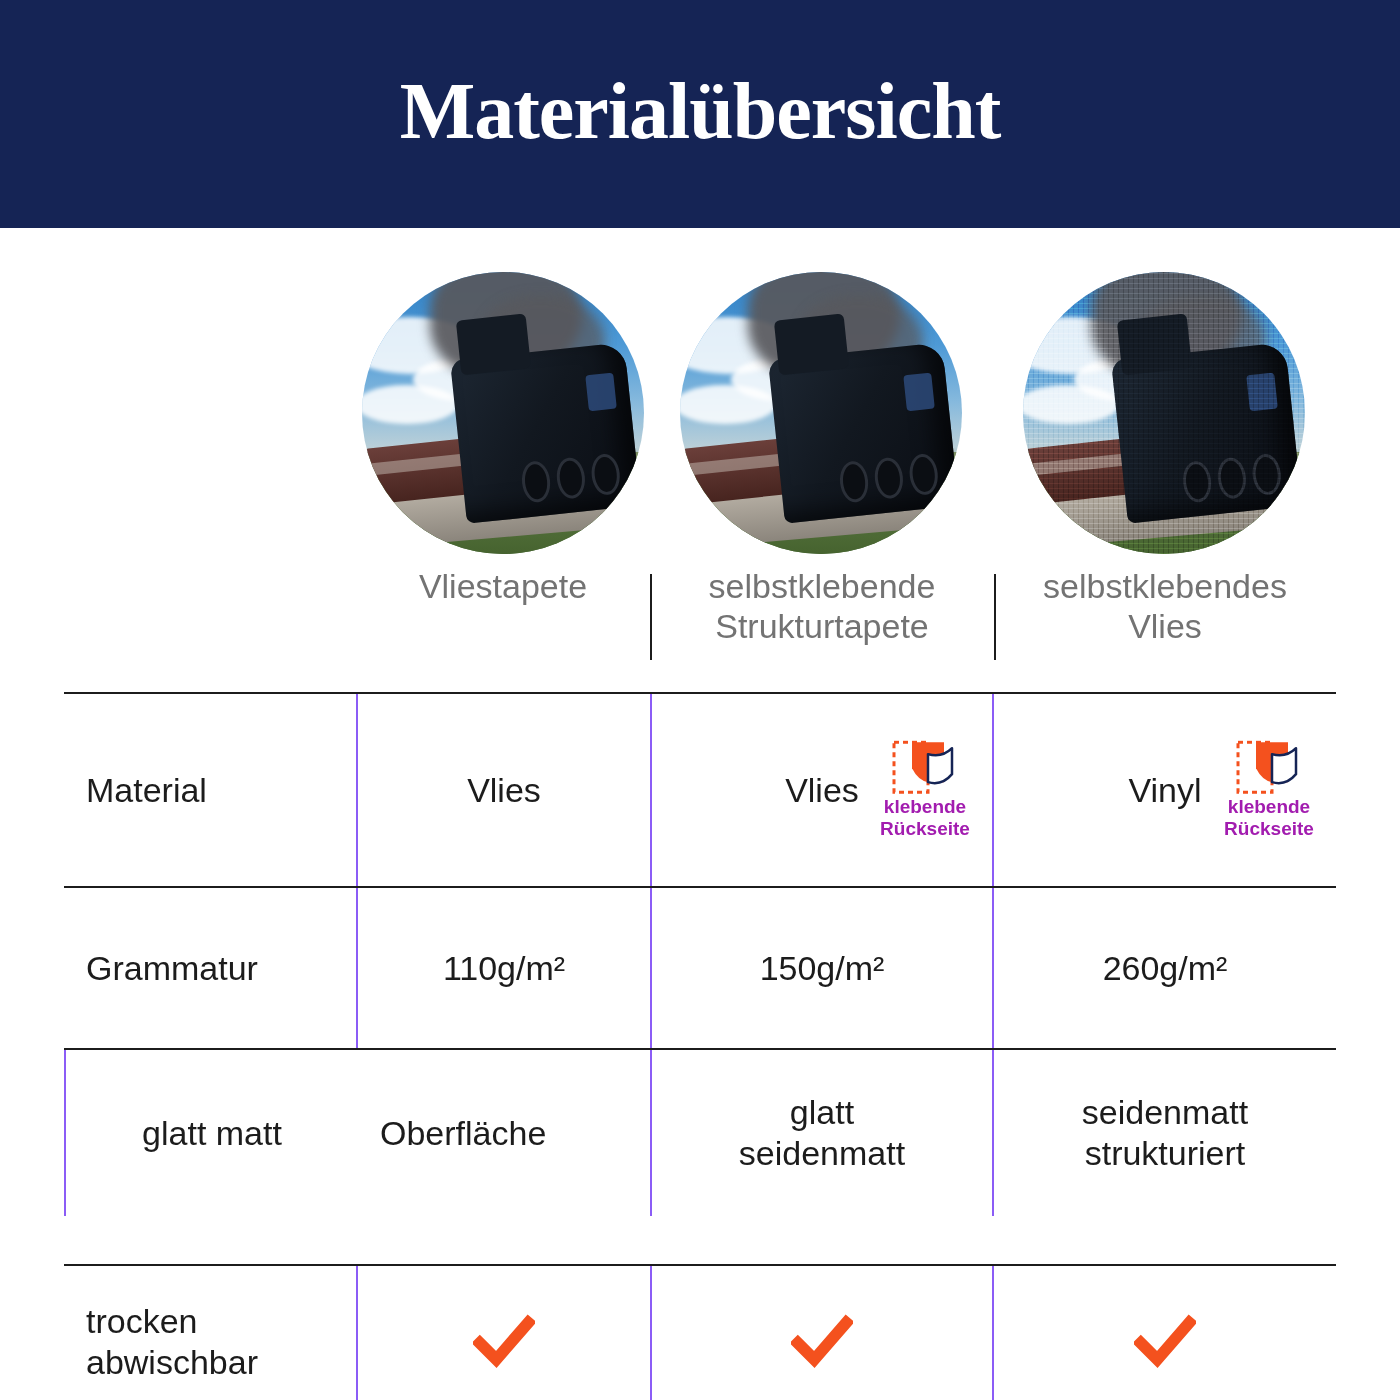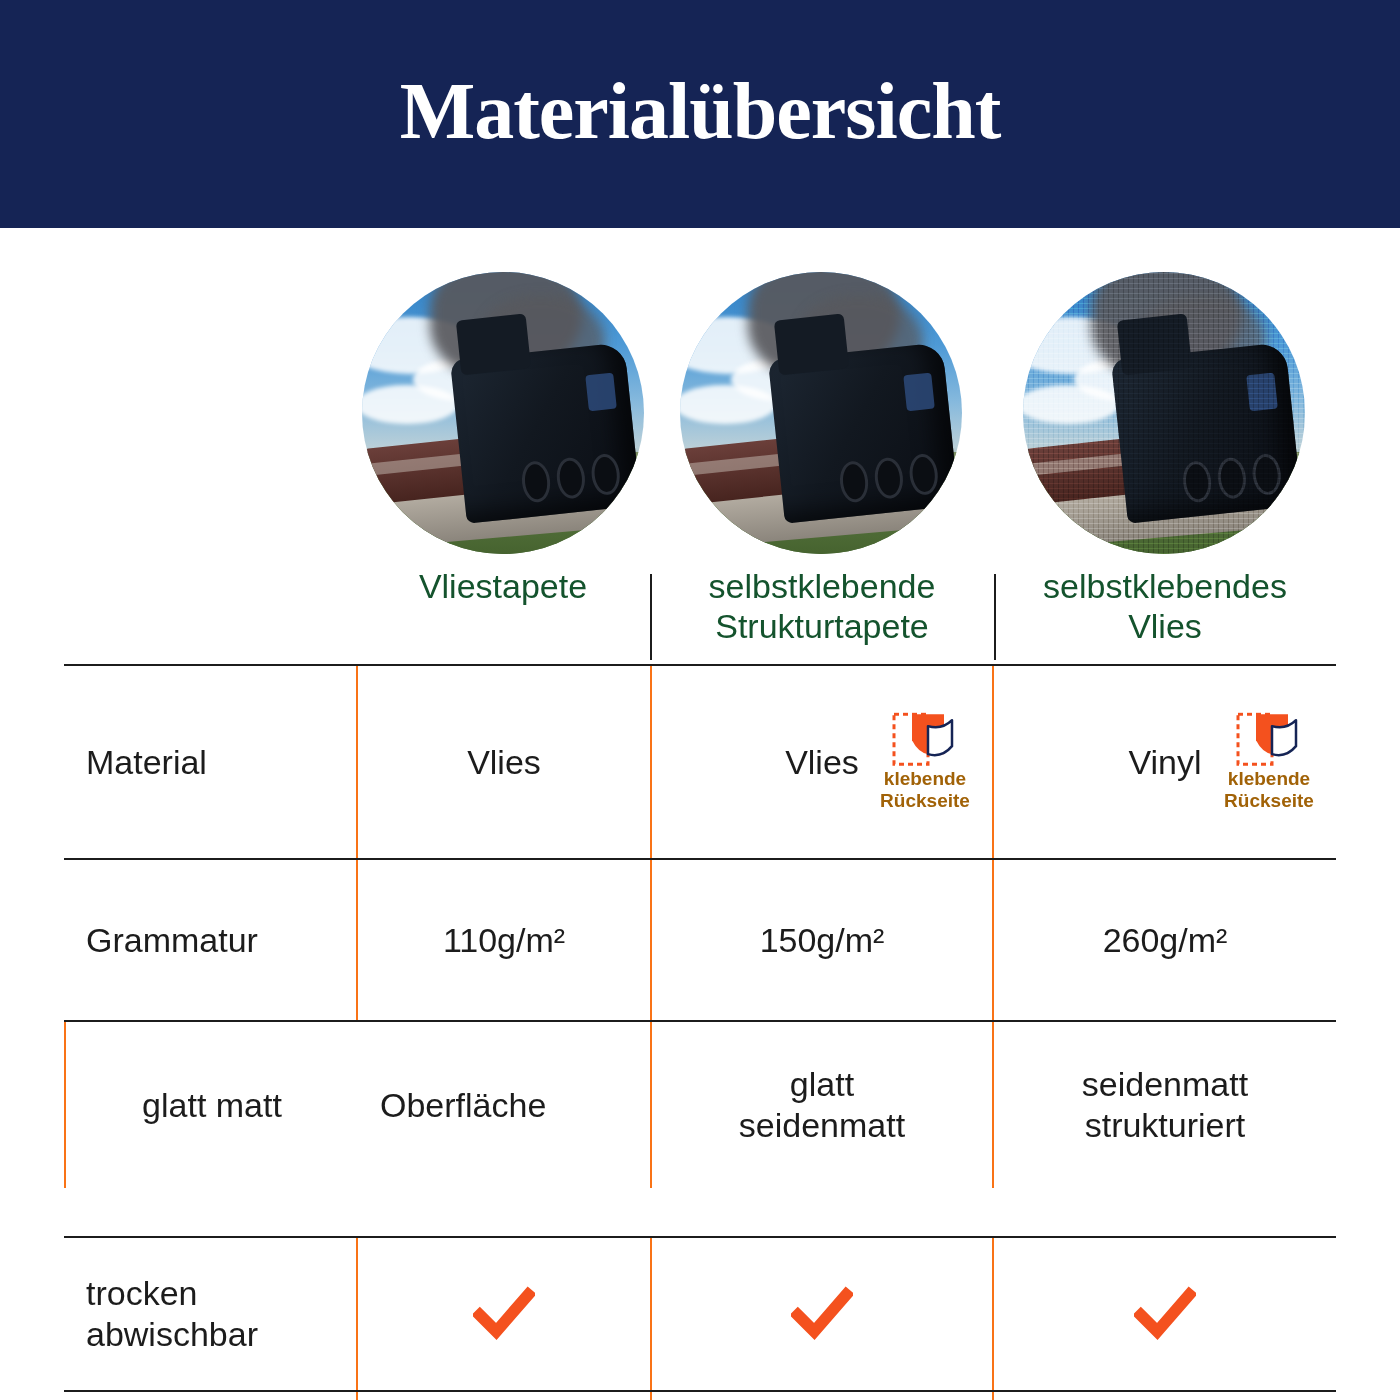--- a/index.html
+++ b/index.html
@@ -184,21 +184,21 @@
     mix-blend-mode: overlay;
   }
 
   
   .namerow {
     align-items: flex-start;
     height: 104px;
   }
   .namerow .cell {
     font-size: 34px;
-    color: #14532d;
+    color: #737373;
     text-align: center;
     line-height: 1.18;
     padding: 6px 10px 0 10px;
     display: flex;
     align-items: flex-start;
     justify-content: center;
   }
   .namerow .name-inner { width: 100%; }
 
   
@@ -215,31 +215,31 @@
     width: 100%;
   }
   .drow .cell {
     display: flex;
     align-items: center;
     justify-content: center;
     font-size: 34px;
     color: #1c1c1c;
     text-align: center;
     line-height: 1.2;
-    border-left: 2px solid #f97316;
+    border-left: 2px solid #8b5cf6;
     padding: 4px 8px;
     position: relative;
   }
   .drow .c-label {
     justify-content: flex-start;
     padding-left: 22px;
     text-align: left;
     border-left: none;
   }
-  .r-material { height: 192px; }
+  .r-material { height: 192px; margin-top: 28px; }
   .r-gram { height: 160px; justify-content: flex-end; }
   .r-ober { height: 166px; }
   .r-trocken { height: 152px; margin-top: 48px; }
   .r-feucht { height: 160px; }
 
   .check {
     display: block;
     width: 62px;
     height: 62px;
   }
@@ -254,21 +254,21 @@
   }
   .badge-icon {
     display: block;
     margin: 0 auto 2px auto;
     width: 66px;
     height: 54px;
   }
   .badge-text {
     font-size: 19px;
     font-weight: bold;
-    color: #a16207;
+    color: #a21caf;
     line-height: 1.15;
     display: block;
   }
   .twoline { white-space: pre-line; }
 </style>
 </head>
 <body>
 
 <div class="page">
 

